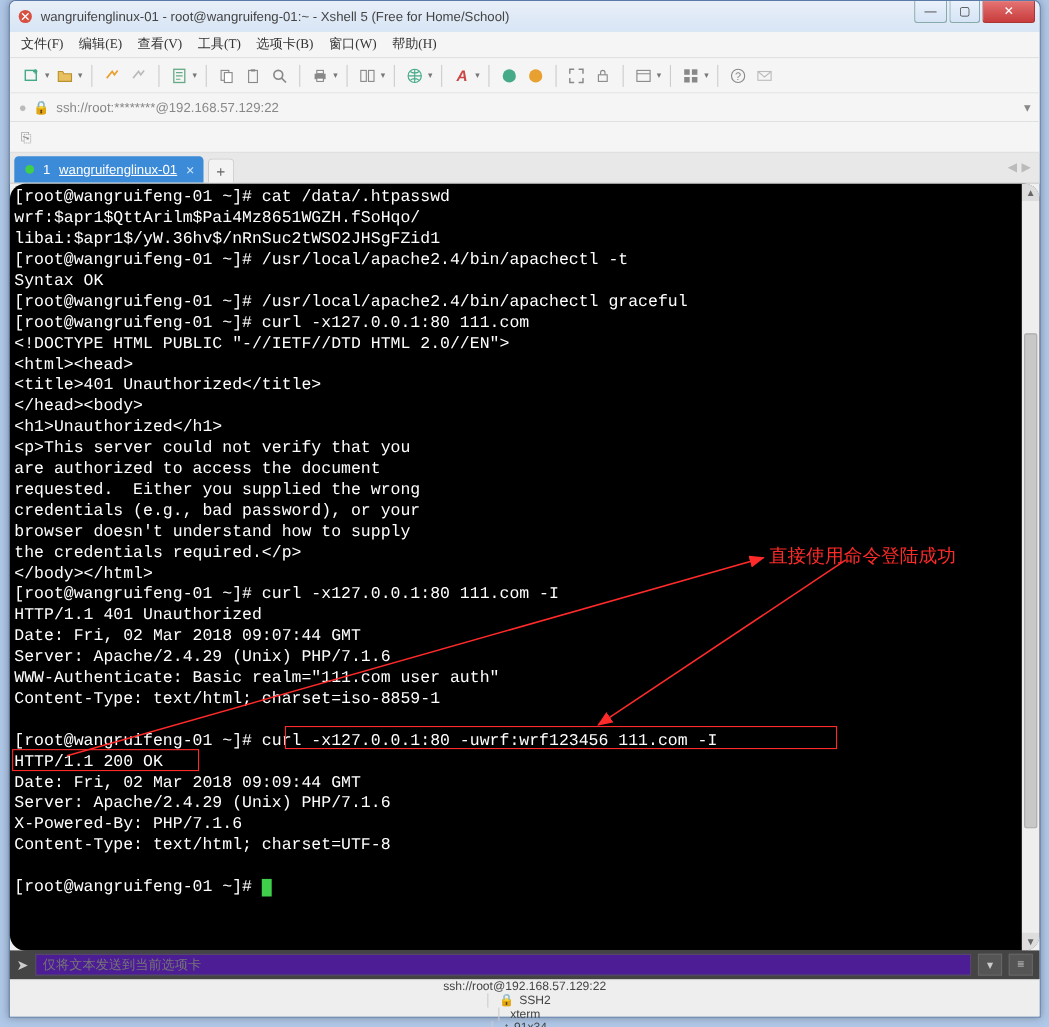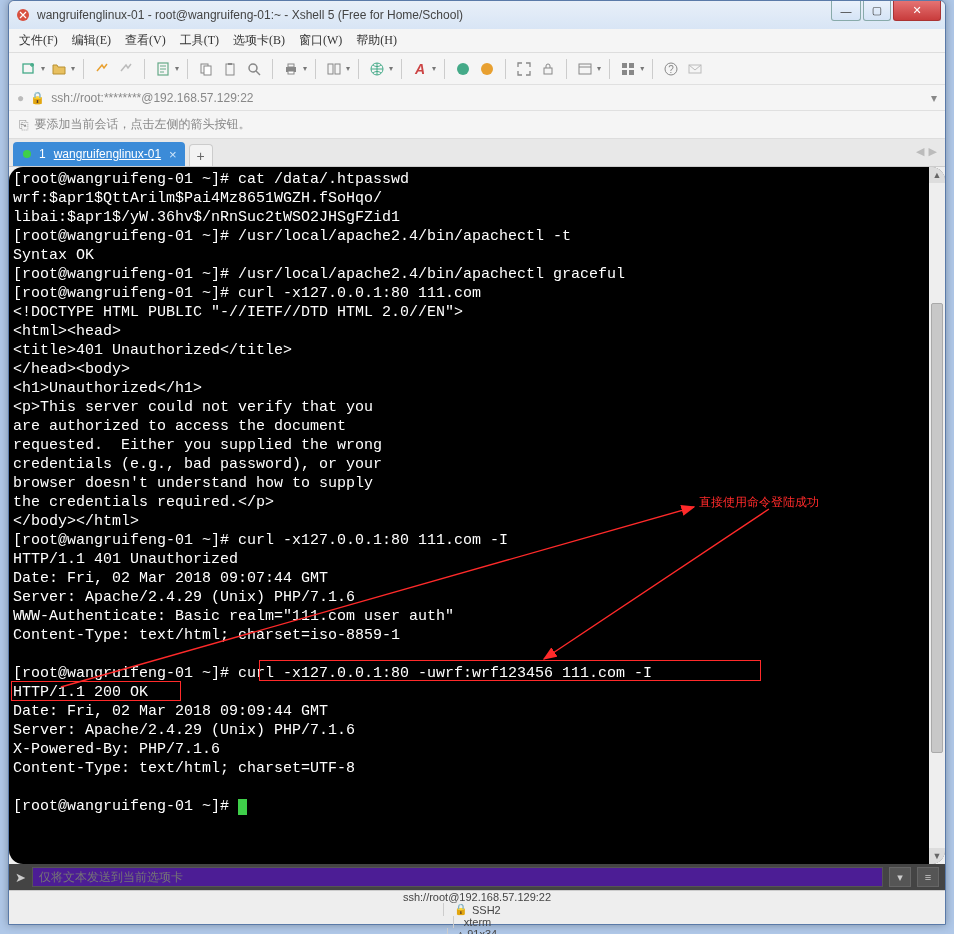--- a/index.html
+++ b/index.html
@@ -158,21 +158,21 @@
   font-size: 15px;
   line-height: 19px;
   color: #fff;
   white-space: pre;
   position: relative;
 }
 .annot {
   position: absolute;
   color: #ff2a2a;
   font-family: "Microsoft YaHei", sans-serif;
-  font-size: 12px;
+  font-size: 17px;
 }
 .annot-text { left: 690px; top: 327px; }
 .redbox {
   position: absolute;
   border: 1px solid #ff2a2a;
   background: transparent;
 }
 .scrollbar {
   position: absolute;
   right: 0; top: 0; bottom: 0;
@@ -396,21 +396,20 @@
 
   <div class="addressbar">
     <span style="color:#bbb">●</span>
     <span class="lock">🔒</span>
     <span class="addr">ssh://root:********@192.168.57.129:22</span>
     <span class="chev">▾</span>
   </div>
 
   <div class="hintbar">
     <span style="color:#888">⎘</span>
-    <span>要添加当前会话，点击左侧的箭头按钮。</span>
   </div>
 
   <div class="tabstrip">
     <div class="tab">
       <span class="dot"></span>
       <span>1</span>
       <span class="name">wangruifenglinux-01</span>
       <span class="close-x">×</span>
     </div>
     <div class="tab-add">+</div>

